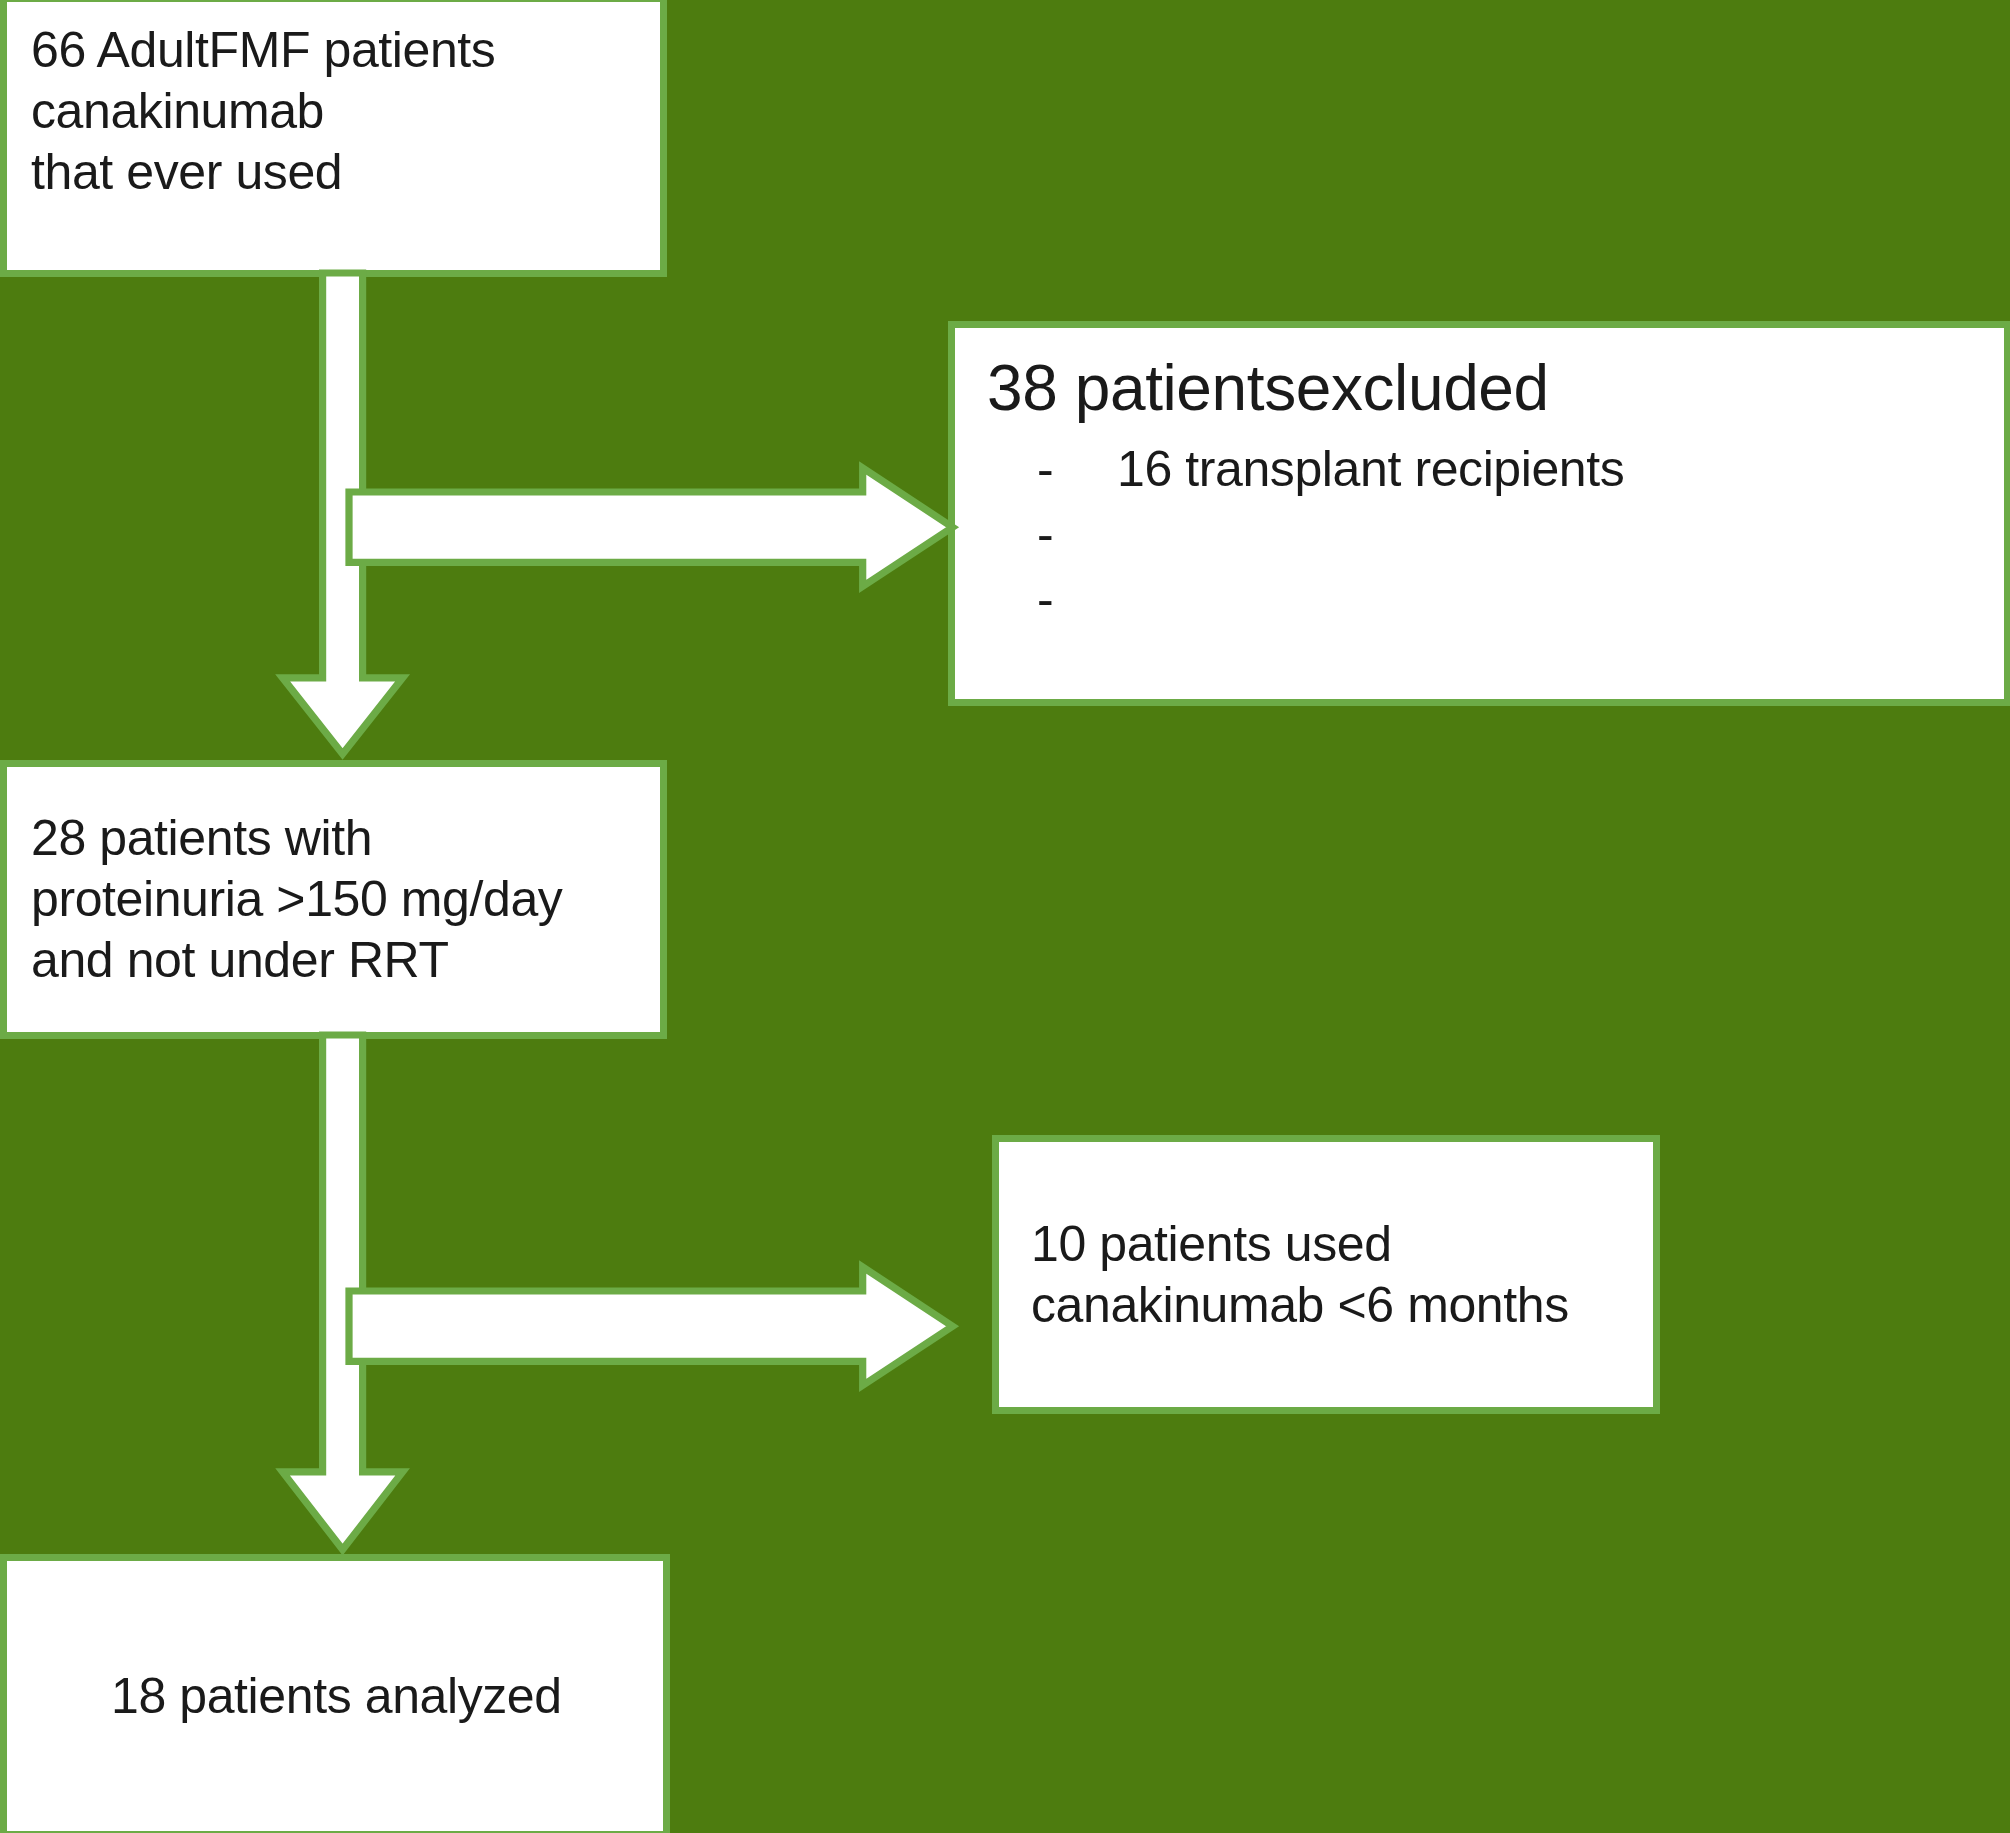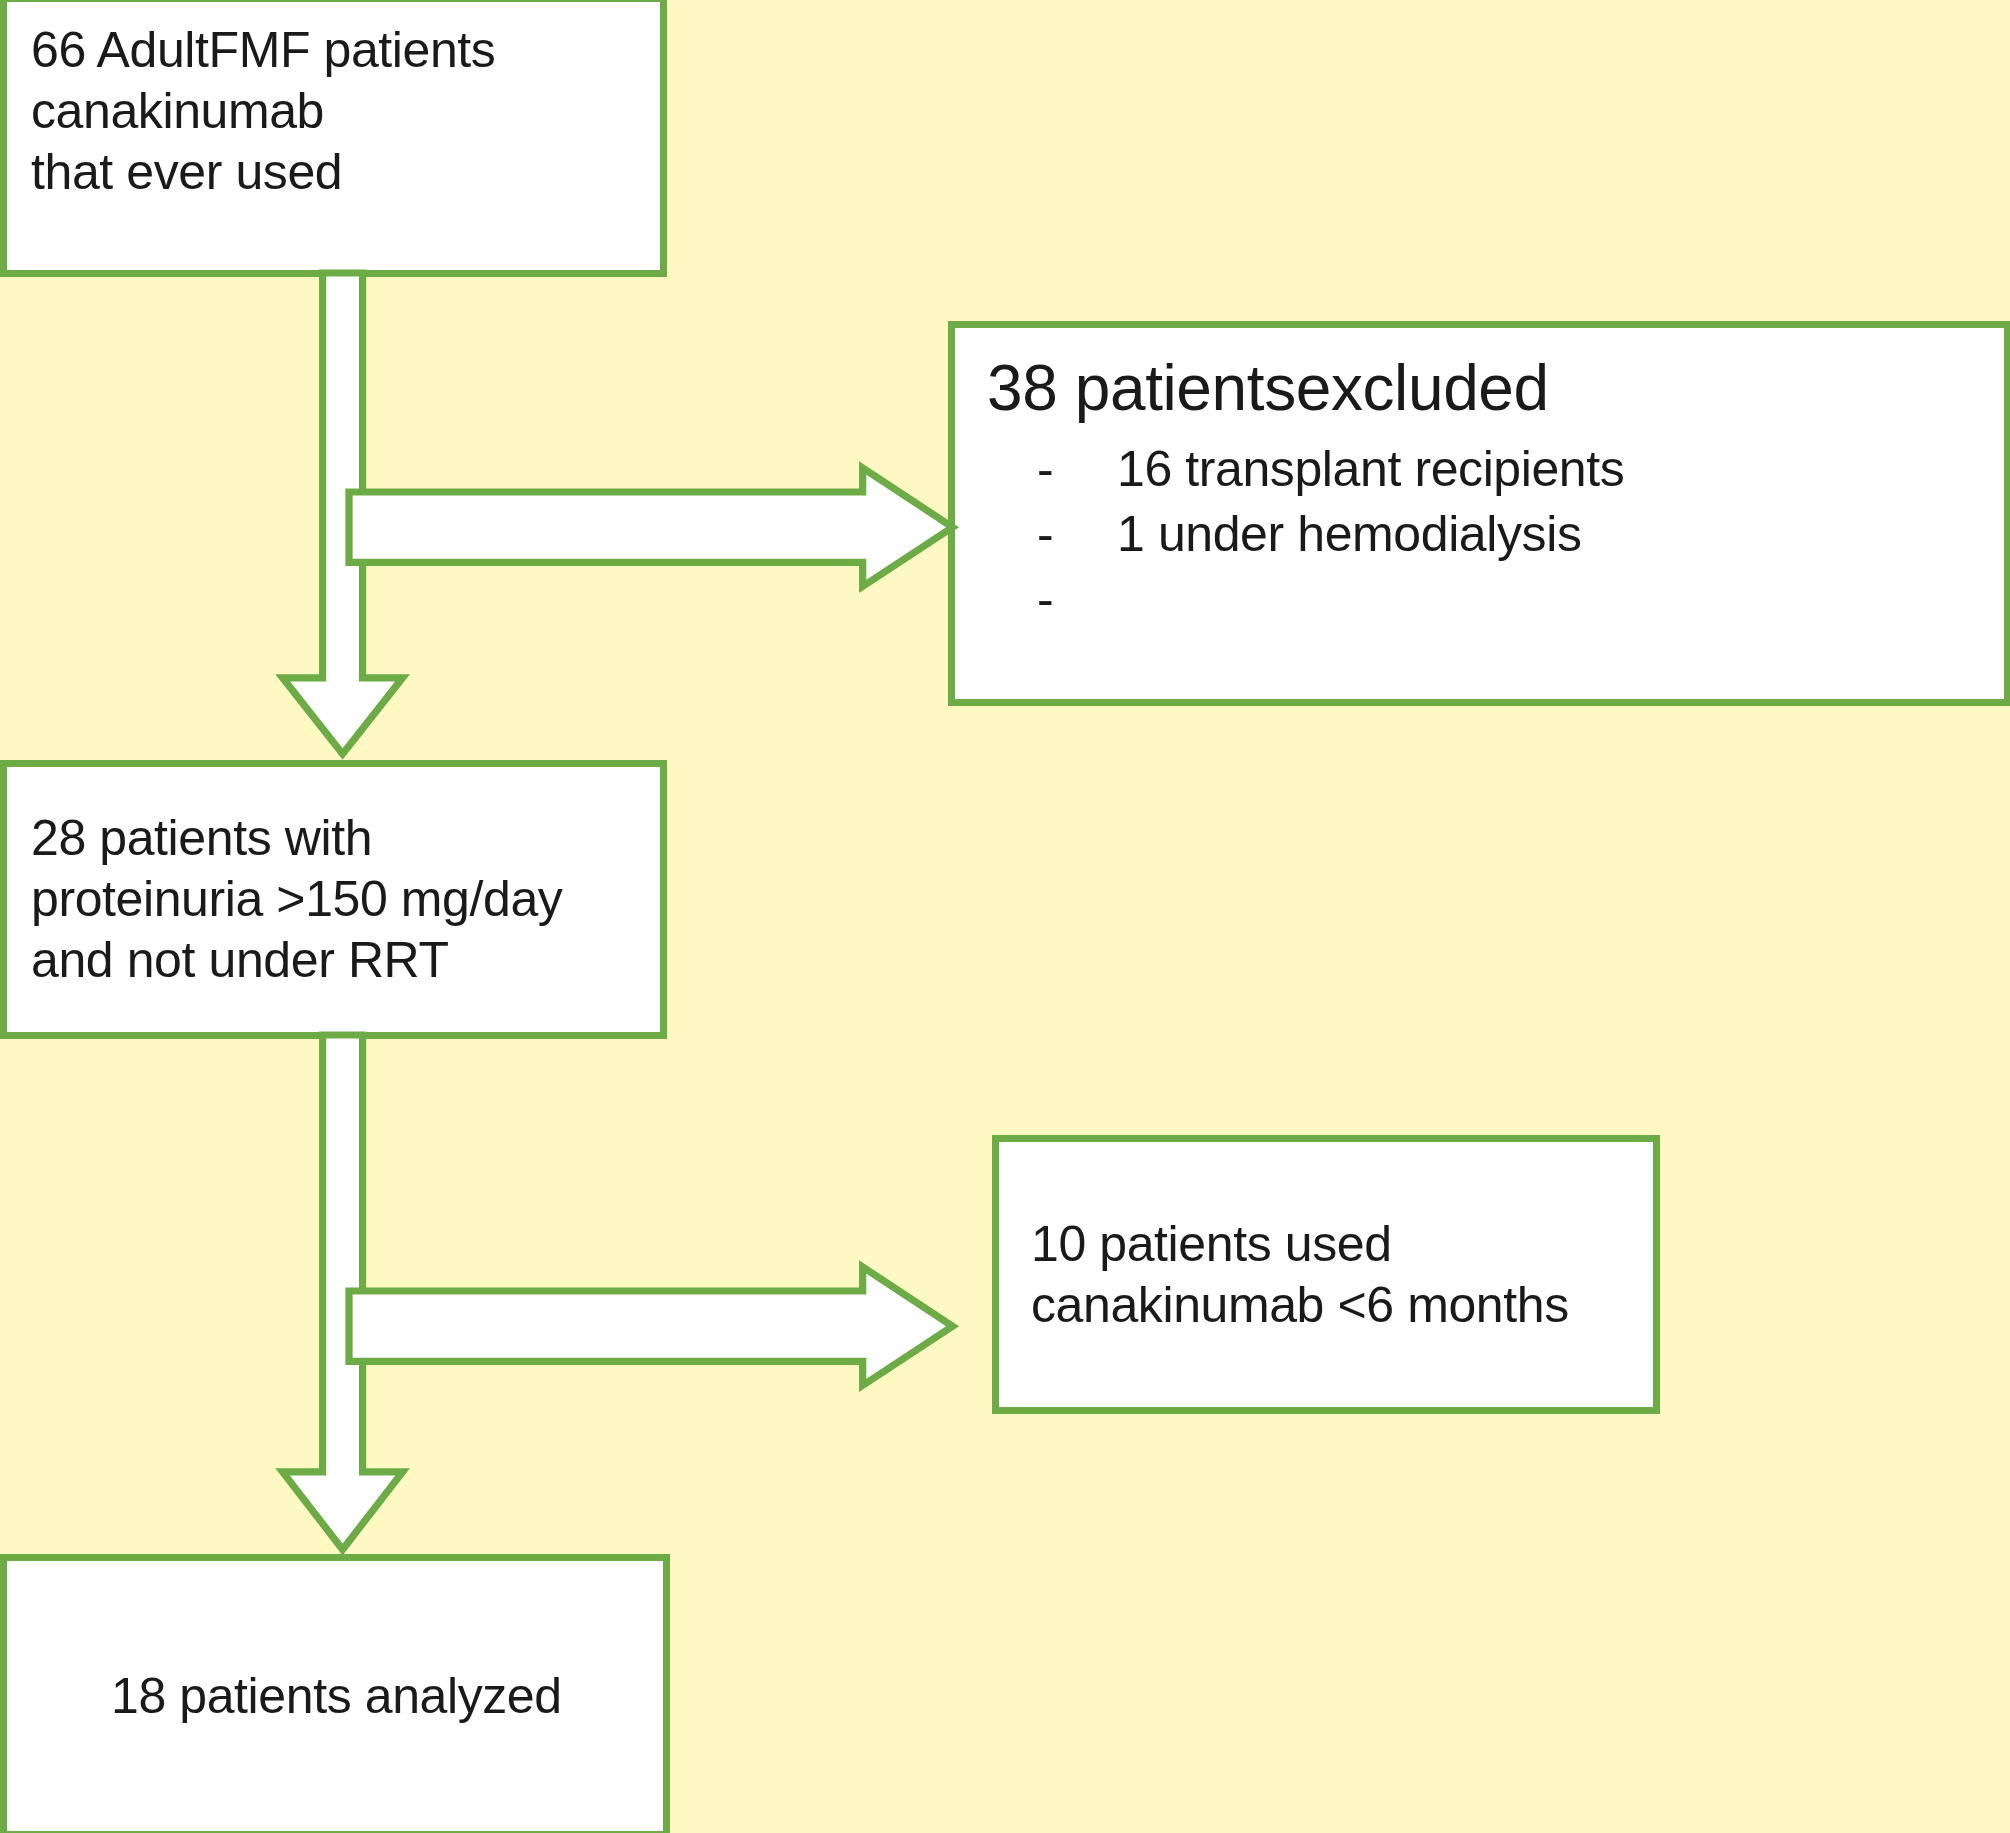--- a/index.html
+++ b/index.html
@@ -7,21 +7,21 @@
     padding: 0;
     background: #ffffff;
   }
   body {
     font-family: "Liberation Sans", sans-serif;
   }
   #canvas {
     position: relative;
     width: 2011px;
     height: 1834px;
-    background: #fef9c3;
+    background: #4d7c0f;
     overflow: hidden;
   }
   .node {
     position: absolute;
     box-sizing: border-box;
     background: #ffffff;
     border: 7.2px solid #6CAB46;
     display: flex;
     flex-direction: column;
     justify-content: center;
@@ -117,21 +117,20 @@
 
   <div class="node" id="node-excluded">
     <div class="headline">38 patientsexcluded</div>
     <ul class="bullets">
       <li>
         <span class="dash">-</span>
         <span class="btext">16 transplant recipients</span>
       </li>
       <li>
         <span class="dash">-</span>
-        <span class="btext">1 under hemodialysis</span>
       </li>
       <li>
         <span class="dash">-</span>
       </li>
     </ul>
   </div>
 
   <div class="node" id="node-eligible">
     <span class="line">28 patients with</span>
     <span class="line">proteinuria &gt;150 mg/day</span>

